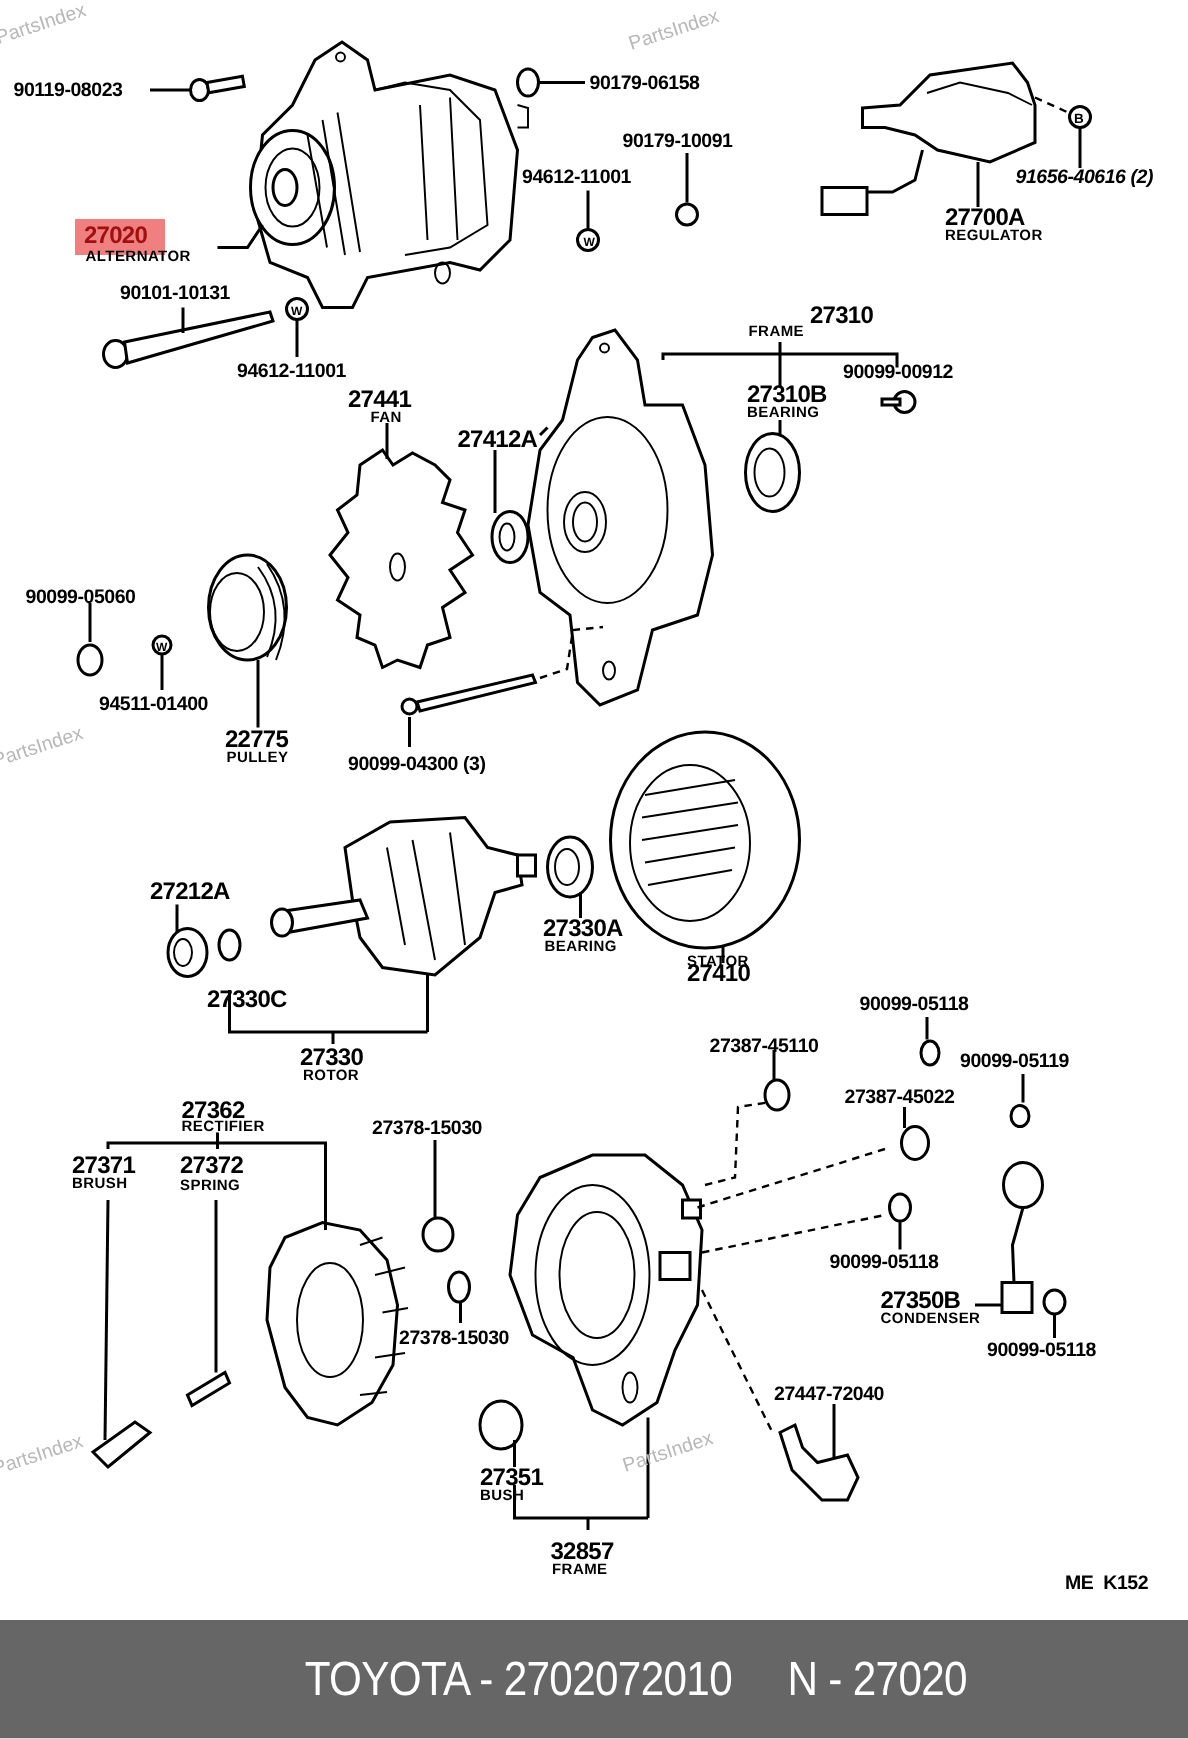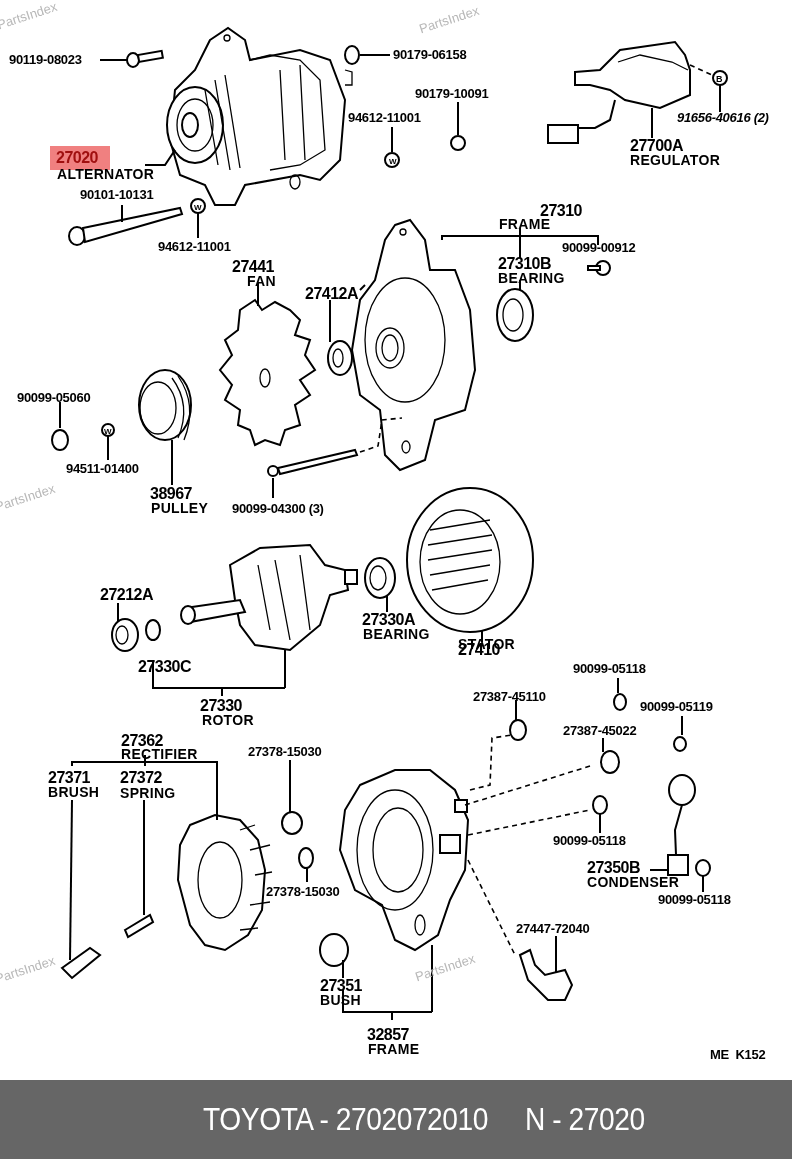--- a/index.html
+++ b/index.html
@@ -2,21 +2,21 @@
 <html><head>
 <meta charset="utf-8">
 <style>
   html, body { margin: 0; padding: 0; }
   body { width: 792px; height: 1159px; position: relative; background: #ffffff; overflow: hidden; font-family: "Liberation Sans", sans-serif; }
   #diagram { position: absolute; left: 0; top: 0; width: 792px; height: 1080px; background: #fff; }
   #diagram svg { position: absolute; left: 0; top: 0; }
   .lbl { position: absolute; font-family: "Liberation Sans", sans-serif; font-weight: bold; color: #000; white-space: nowrap; line-height: 1; }
   .pn { font-size: 13px; letter-spacing: -0.3px; }
   .big { font-size: 16px; letter-spacing: -0.5px; }
-  .sub { font-size: 14px; letter-spacing: 0.3px; }
+  .sub { font-size: 10px; letter-spacing: 0.3px; }
   .wm { position: absolute; font-size: 13px; color: #b8b8b8; transform: rotate(-18deg); font-family: "Liberation Sans", sans-serif; white-space: nowrap; }
   .hl { position: absolute; background: #f08080; }
   #footer { position: absolute; left: 0; top: 1080px; width: 792px; height: 79px; background: #666666; display: flex; align-items: center; justify-content: center; padding-left: 28px; }
   #footer span { color: #ffffff; font-family: "Liberation Sans", sans-serif; font-size: 32px; letter-spacing: -0.5px; transform: scaleX(0.88); display: inline-block; }
   .ln { stroke: #000; stroke-width: 2; fill: none; }
   .dash { stroke: #000; stroke-width: 1.6; fill: none; stroke-dasharray: 5 4; }
   .part { stroke: #000; stroke-width: 2; fill: #fff; }
   .thin { stroke: #000; stroke-width: 1.3; fill: none; }
 </style>
 </head>
@@ -247,21 +247,21 @@
   <span class="lbl pn" style="left:562px;top:241px;">90099-00912</span>
   <span class="lbl big" style="left:498px;top:256px;">27310B</span>
   <span class="lbl sub" style="left:498px;top:271px;">BEARING</span>
 
   <span class="lbl big" style="left:232px;top:259px;">27441</span>
   <span class="lbl sub" style="left:247px;top:274px;">FAN</span>
   <span class="lbl big" style="left:305px;top:286px;">27412A</span>
 
   <span class="lbl pn" style="left:17px;top:391px;">90099-05060</span>
   <span class="lbl pn" style="left:66px;top:462px;">94511-01400</span>
-  <span class="lbl big" style="left:150px;top:486px;">38967</span>
+  <span class="lbl big" style="left:150px;top:486px;">22775</span>
   <span class="lbl sub" style="left:151px;top:501px;">PULLEY</span>
   <span class="lbl pn" style="left:232px;top:502px;">90099-04300 (3)</span>
 
   <span class="lbl big" style="left:100px;top:587px;">27212A</span>
   <span class="lbl big" style="left:138px;top:659px;">27330C</span>
   <span class="lbl big" style="left:200px;top:698px;">27330</span>
   <span class="lbl sub" style="left:202px;top:713px;">ROTOR</span>
   <span class="lbl big" style="left:362px;top:612px;">27330A</span>
   <span class="lbl sub" style="left:363px;top:627px;">BEARING</span>
   <span class="lbl big" style="left:458px;top:642px;">27410</span>

